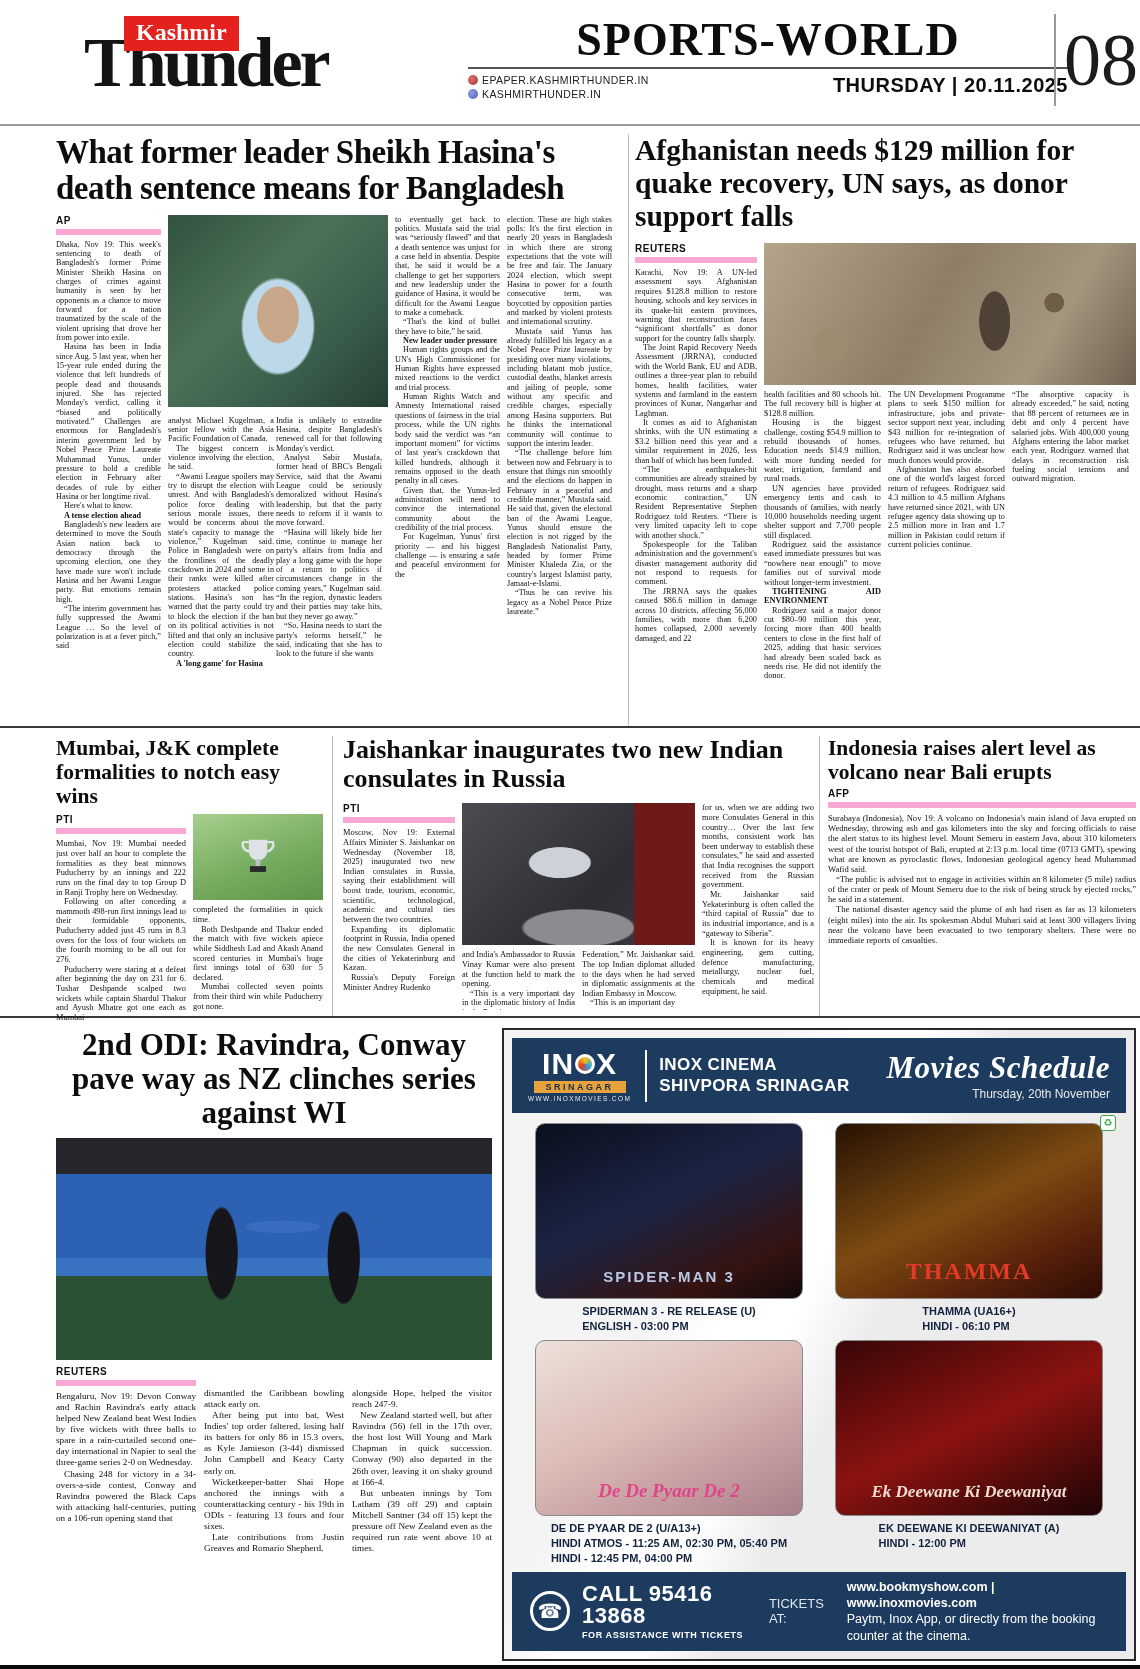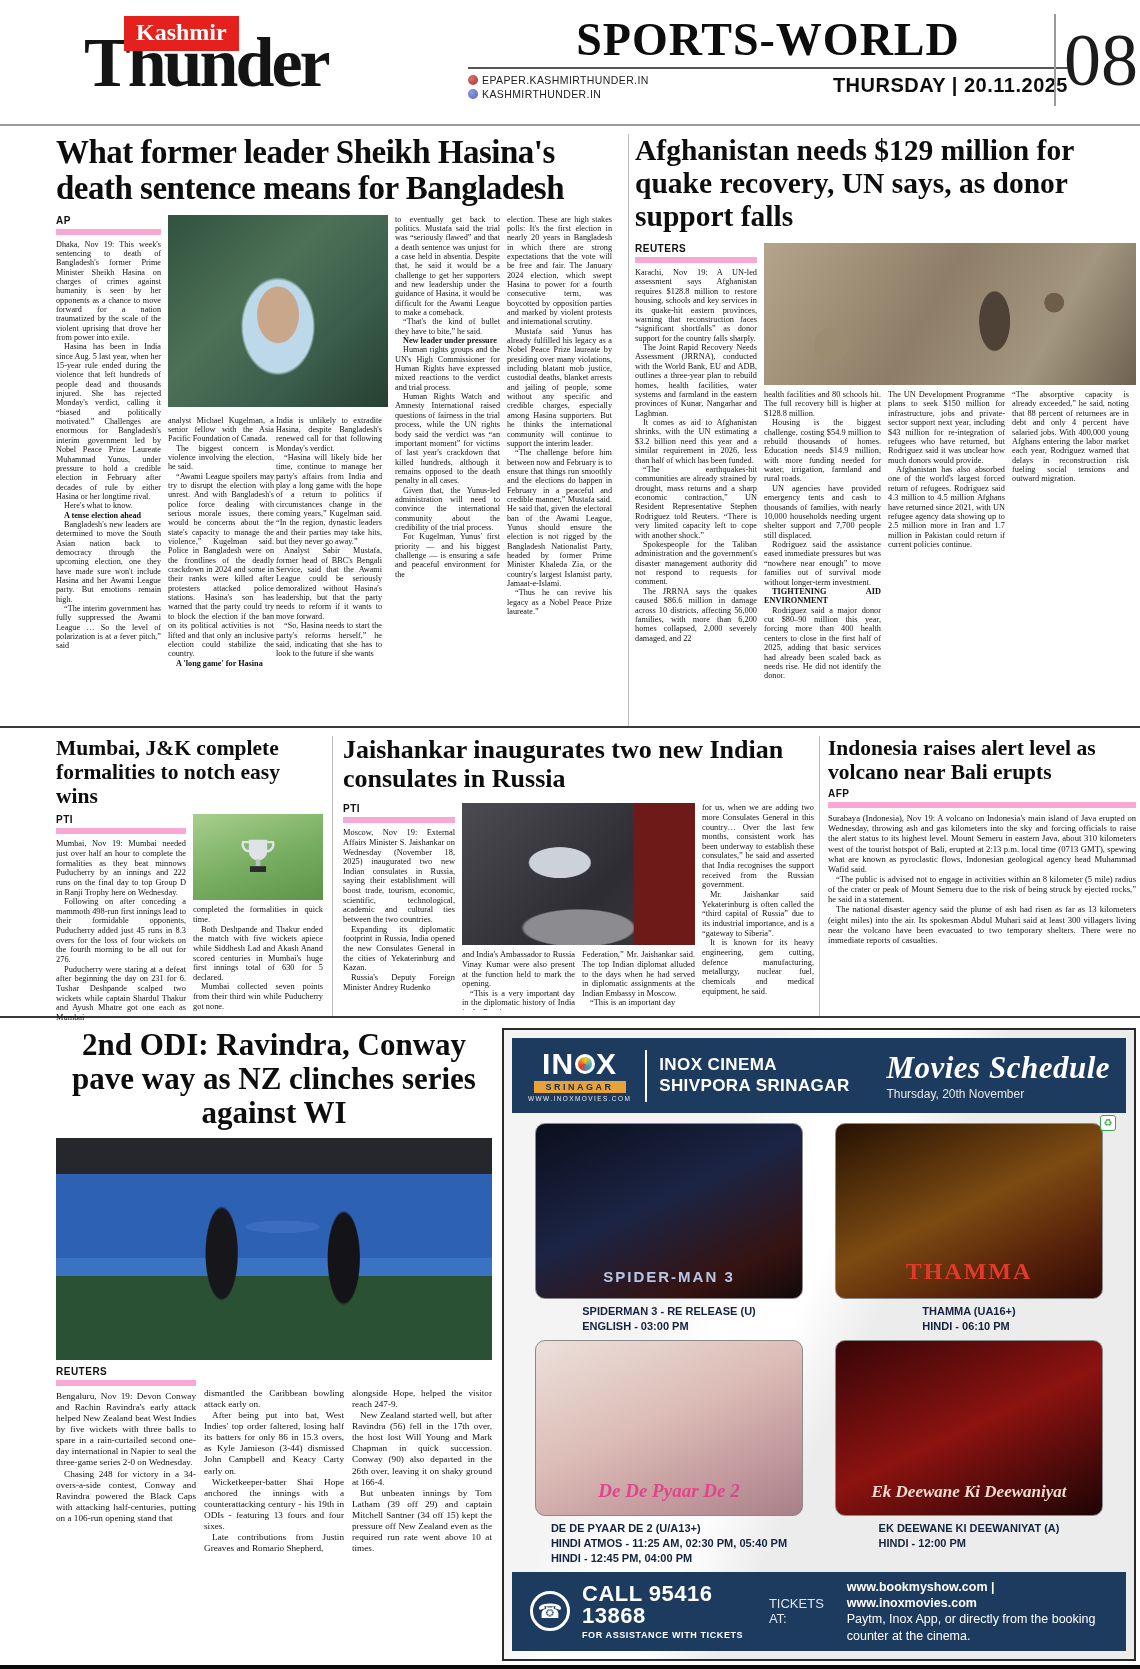--- a/index.html
+++ b/index.html
@@ -110,21 +110,21 @@
   .ad { flex:1; margin-left:10px; border:2px solid #2a2a2a; background:linear-gradient(115deg, #f4f4f4 0 30%, #ffffff 38% 46%, #ececec 55% 100%); padding:8px; display:flex; flex-direction:column; }
   .ad-header { background:#1c3b5e; height:78px; display:flex; align-items:center; padding:0 16px; color:#fff; }
   .inox-logo { display:flex; flex-direction:column; align-items:center; margin-right:14px; }
   .inox-word { font-family:"Liberation Sans", sans-serif; font-weight:bold; font-size:30px; letter-spacing:1px; line-height:1; display:flex; align-items:center; }
   .inox-o { width:20px; height:20px; border-radius:50%; border:3px solid #fff; display:inline-block; margin:0 1px;
     background:conic-gradient(#f5c518, #2aa7de, #e0392a, #f5c518); }
   .inox-srinagar { background:#e8a23c; color:#15304e; font-family:"Liberation Sans", sans-serif; font-weight:bold; font-size:9px; letter-spacing:2.5px; width:92px; text-align:center; padding:1px 0; margin-top:2px; }
   .inox-web { font-family:"Liberation Sans", sans-serif; font-size:6.5px; letter-spacing:1.4px; margin-top:2px; color:#e8e8e8; }
   .ad-sep { width:2px; height:52px; background:#fff; margin-right:12px; }
   .ad-cinema { font-family:"Liberation Sans", sans-serif; font-weight:bold; font-size:17px; line-height:1.2; letter-spacing:.4px; }
-  .ad-sched { margin-left:auto; text-align:left; }
+  .ad-sched { margin-left:auto; text-align:right; }
   .ad-sched-title { font-size:31px; font-weight:700; font-style:italic; letter-spacing:.5px; }
   .ad-sched-date { font-family:"Liberation Sans", sans-serif; font-size:12px; margin-top:1px; color:#e8e8e8; }
   .ad-grid { display:grid; grid-template-columns:1fr 1fr; column-gap:18px; row-gap:6px; padding:10px 16px 6px; justify-items:center; flex:1; }
   .movie-cell { width:268px; display:flex; flex-direction:column; align-items:center; }
   .poster { width:268px; height:176px; border-radius:10px; border:1px solid #8a8a8a; display:flex; align-items:flex-end; justify-content:center; padding-bottom:14px; overflow:hidden; }
   .poster-title { font-weight:700; text-align:center; line-height:1.05; }
   .poster-spiderman { background:linear-gradient(155deg, #0b0f1c, #1b2444 45%, #351311 80%, #120a0a); }
   .poster-spiderman .poster-title { color:#b9c6e4; font-size:15px; letter-spacing:2px; font-family:"Liberation Sans", sans-serif; }
   .poster-thamma { background:linear-gradient(155deg, #271203, #7c4b12 48%, #55200a 78%, #2e0b06); }
   .poster-thamma .poster-title { color:#e23a28; font-size:24px; letter-spacing:2px; }
@@ -194,22 +194,22 @@
           <div class="photo-hasina"></div>
           <div class="hasina-two">
             <div class="c">
                 <p>analyst Michael Kugelman, a senior fellow with the Asia Pacific Foundation of Canada.</p>
                 <p>The biggest concern is violence involving the election, he said.</p>
                 <p>“Awami League spoilers may try to disrupt the election with unrest. And with Bangladesh's police force dealing with serious morale issues, there would be concerns about the state's capacity to manage the violence,” Kugelman said. Police in Bangladesh were on the frontlines of the deadly crackdown in 2024 and some in their ranks were killed after protesters attacked police stations. Hasina's son has warned that the party could try to block the election if the ban on its political activities is not lifted and that only an inclusive election could stabilize the country.</p>
                 <p class="subhead">A 'long game' for Hasina</p>
               </div>
             <div class="c">
                 <p>India is unlikely to extradite Hasina, despite Bangladesh's renewed call for that following Monday's verdict.</p>
+                <p>Analyst Sabir Mustafa, former head of BBC's Bengali Service, said that the Awami League could be seriously demoralized without Hasina's leadership, but that the party needs to reform if it wants to move forward.</p>
                 <p>“Hasina will likely bide her time, continue to manage her party's affairs from India and play a long game with the hope of a return to politics if circumstances change in the coming years,” Kugelman said. “In the region, dynastic leaders and their parties may take hits, but they never go away.”</p>
-                <p>Analyst Sabir Mustafa, former head of BBC's Bengali Service, said that the Awami League could be seriously demoralized without Hasina's leadership, but that the party needs to reform if it wants to move forward.</p>
                 <p>“So, Hasina needs to start the party's reforms herself,” he said, indicating that she has to look to the future if she wants</p>
               </div>
           </div>
         </div>
         <div class="c" style="height:486px">
             <p>to eventually get back to politics. Mustafa said the trial was “seriously flawed” and that a death sentence was unjust for a case held in absentia. Despite that, he said it would be a challenge to get her supporters and new leadership under the guidance of Hasina, it would be difficult for the Awami League to make a comeback.</p>
             <p>“That's the kind of bullet they have to bite,” he said.</p>
             <p class="subhead">New leader under pressure</p>
             <p>Human rights groups and the UN's High Commissioner for Human Rights have expressed mixed reactions to the verdict and trial process.</p>
             <p>Human Rights Watch and Amnesty International raised questions of fairness in the trial process, while the UN rights body said the verdict was “an important moment” for victims of last year's crackdown that killed hundreds, although it remains opposed to the death penalty in all cases.</p>

